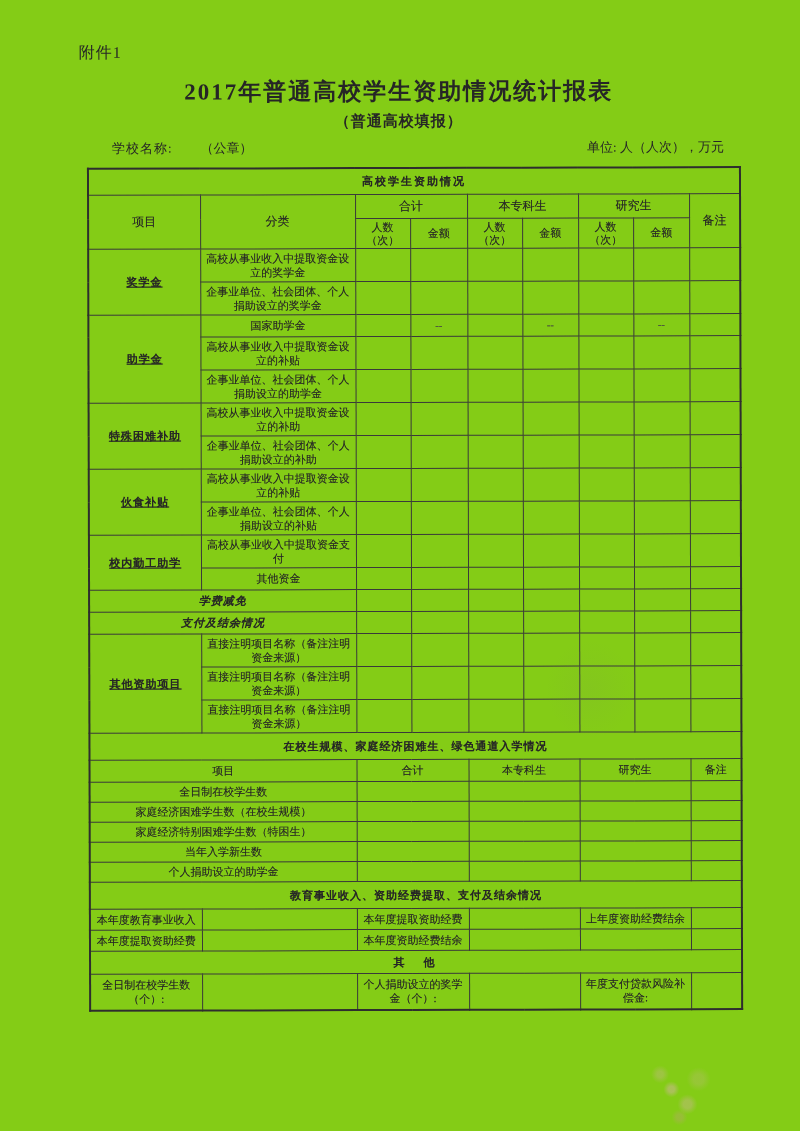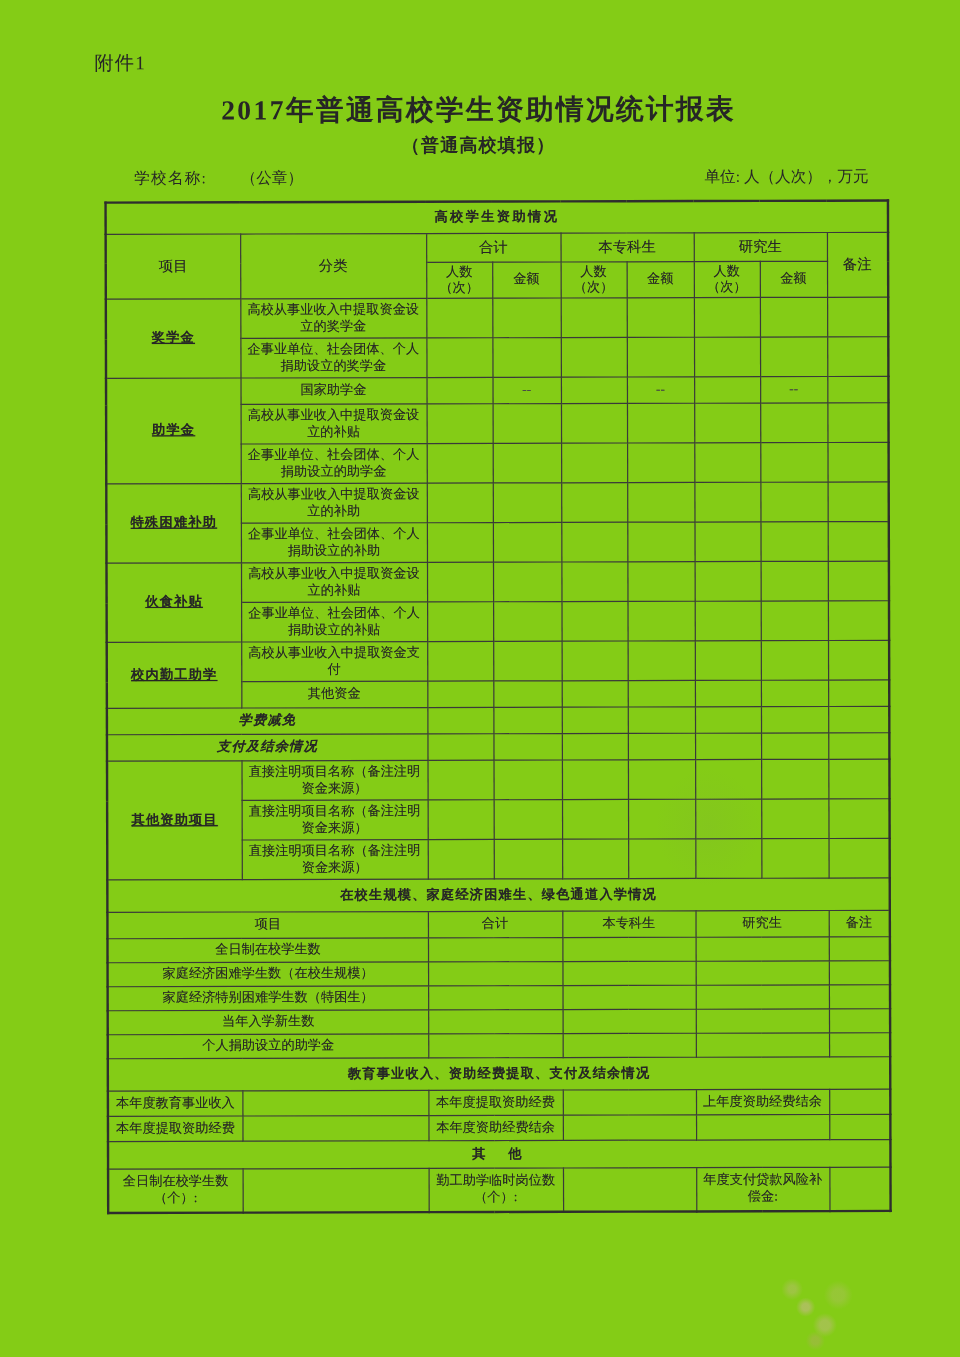--- a/index.html
+++ b/index.html
@@ -361,21 +361,21 @@
         <td colspan="2"></td>
         <td></td>
       </tr>
 
       <tr>
         <td colspan="9" class="cap3">其　他</td>
       </tr>
       <tr class="s4r">
         <td class="s3lbl">全日制在校学生数（个）:</td>
         <td></td>
-        <td colspan="2" class="s3lbl">勤工助学临时岗位数（个）:</td>
+        <td colspan="2" class="s3lbl">个人捐助设立的奖学金（个）:</td>
         <td colspan="2"></td>
         <td colspan="2" class="s3lbl">年度支付贷款风险补偿金:</td>
         <td></td>
       </tr>
     </tbody>
       </table>
 
     <div class="smudge-gray"></div>
     <div class="smudge-pink"></div>
   </div>

